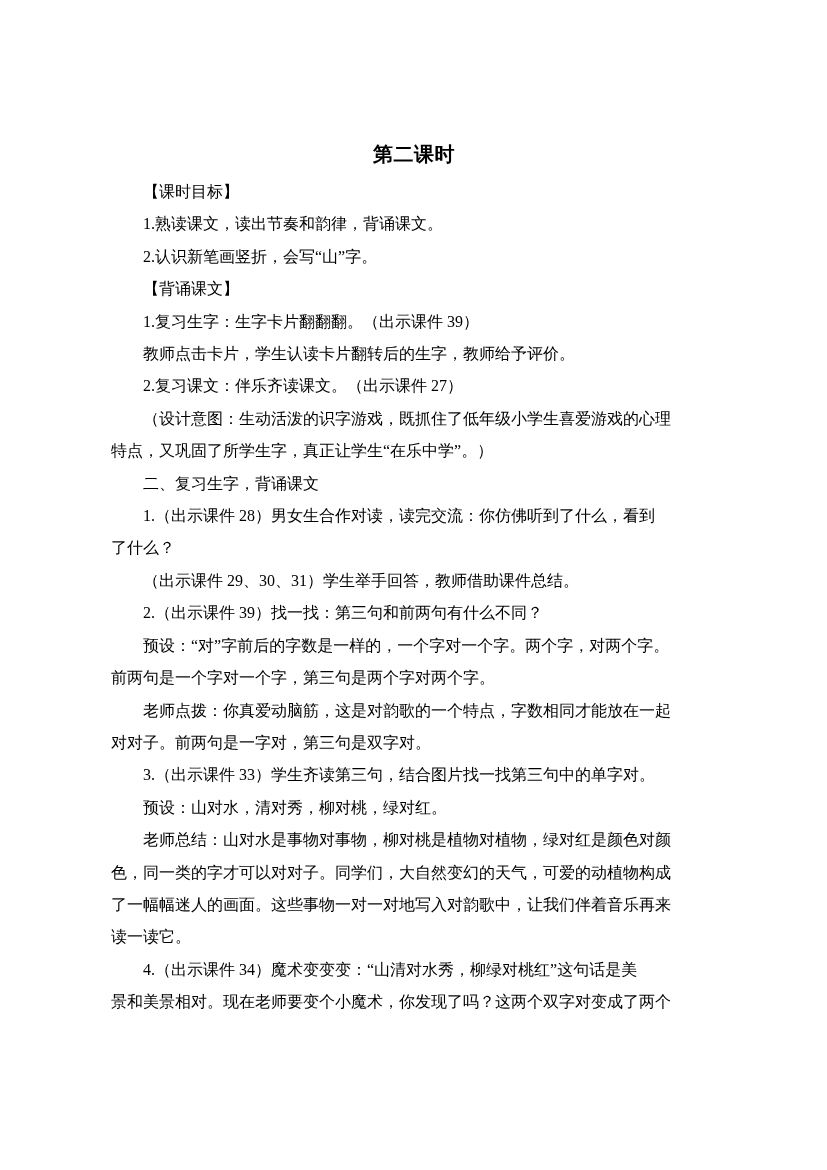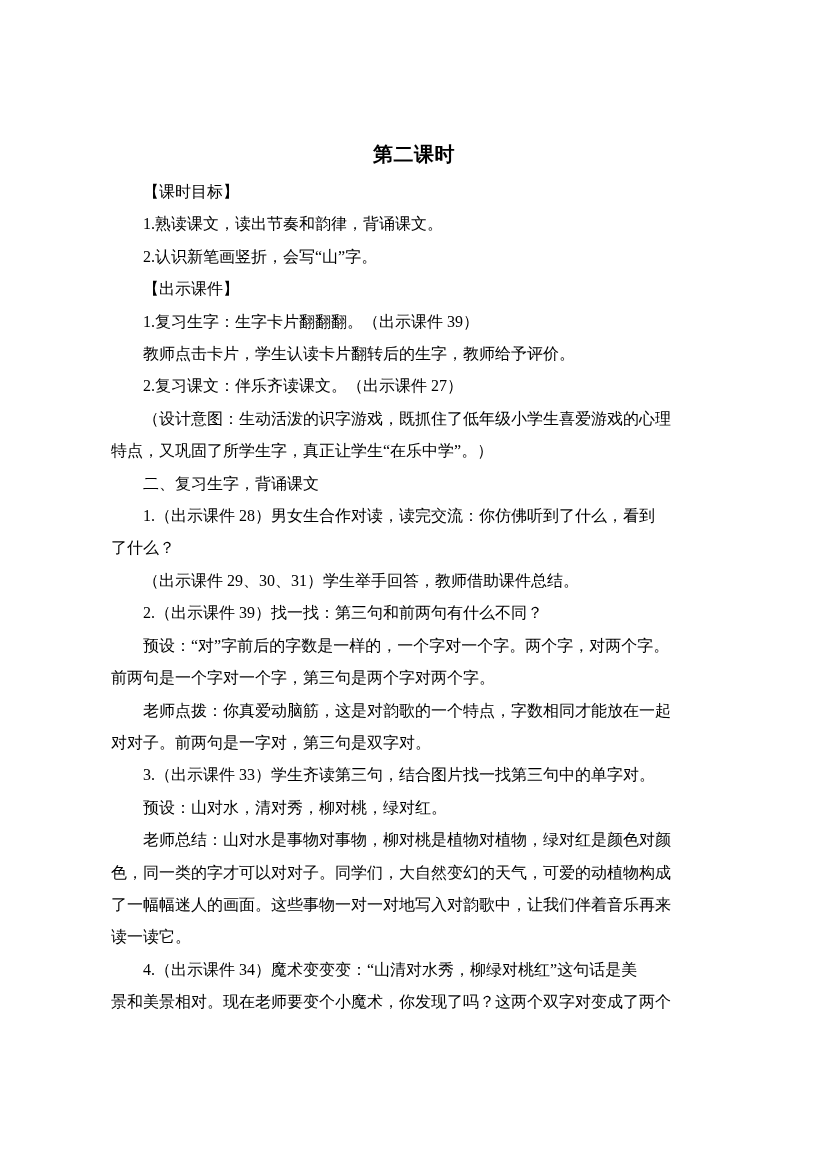--- a/index.html
+++ b/index.html
@@ -40,21 +40,21 @@
   }
 </style>
 </head>
 <body>
 
 <div class="page">
   <h1 class="doc-title">第二课时</h1>
   <p class="para">【课时目标】</p>
   <p class="para">1.熟读课文，读出节奏和韵律，背诵课文。</p>
   <p class="para">2.认识新笔画竖折，会写“山”字。</p>
-  <p class="para">【出示课件】</p>
+  <p class="para">【背诵课文】</p>
   <p class="para">1.复习生字：生字卡片翻翻翻。（出示课件 39）</p>
   <p class="para">教师点击卡片，学生认读卡片翻转后的生字，教师给予评价。</p>
   <p class="para">2.复习课文：伴乐齐读课文。（出示课件 27）</p>
   <p class="para">（设计意图：生动活泼的识字游戏，既抓住了低年级小学生喜爱游戏的心理
 特点，又巩固了所学生字，真正让学生“在乐中学”。）</p>
   <p class="para">二、复习生字，背诵课文</p>
   <p class="para">1.（出示课件 28）男女生合作对读，读完交流：你仿佛听到了什么，看到
 了什么？</p>
   <p class="para">（出示课件 29、30、31）学生举手回答，教师借助课件总结。</p>
   <p class="para">2.（出示课件 39）找一找：第三句和前两句有什么不同？</p>

